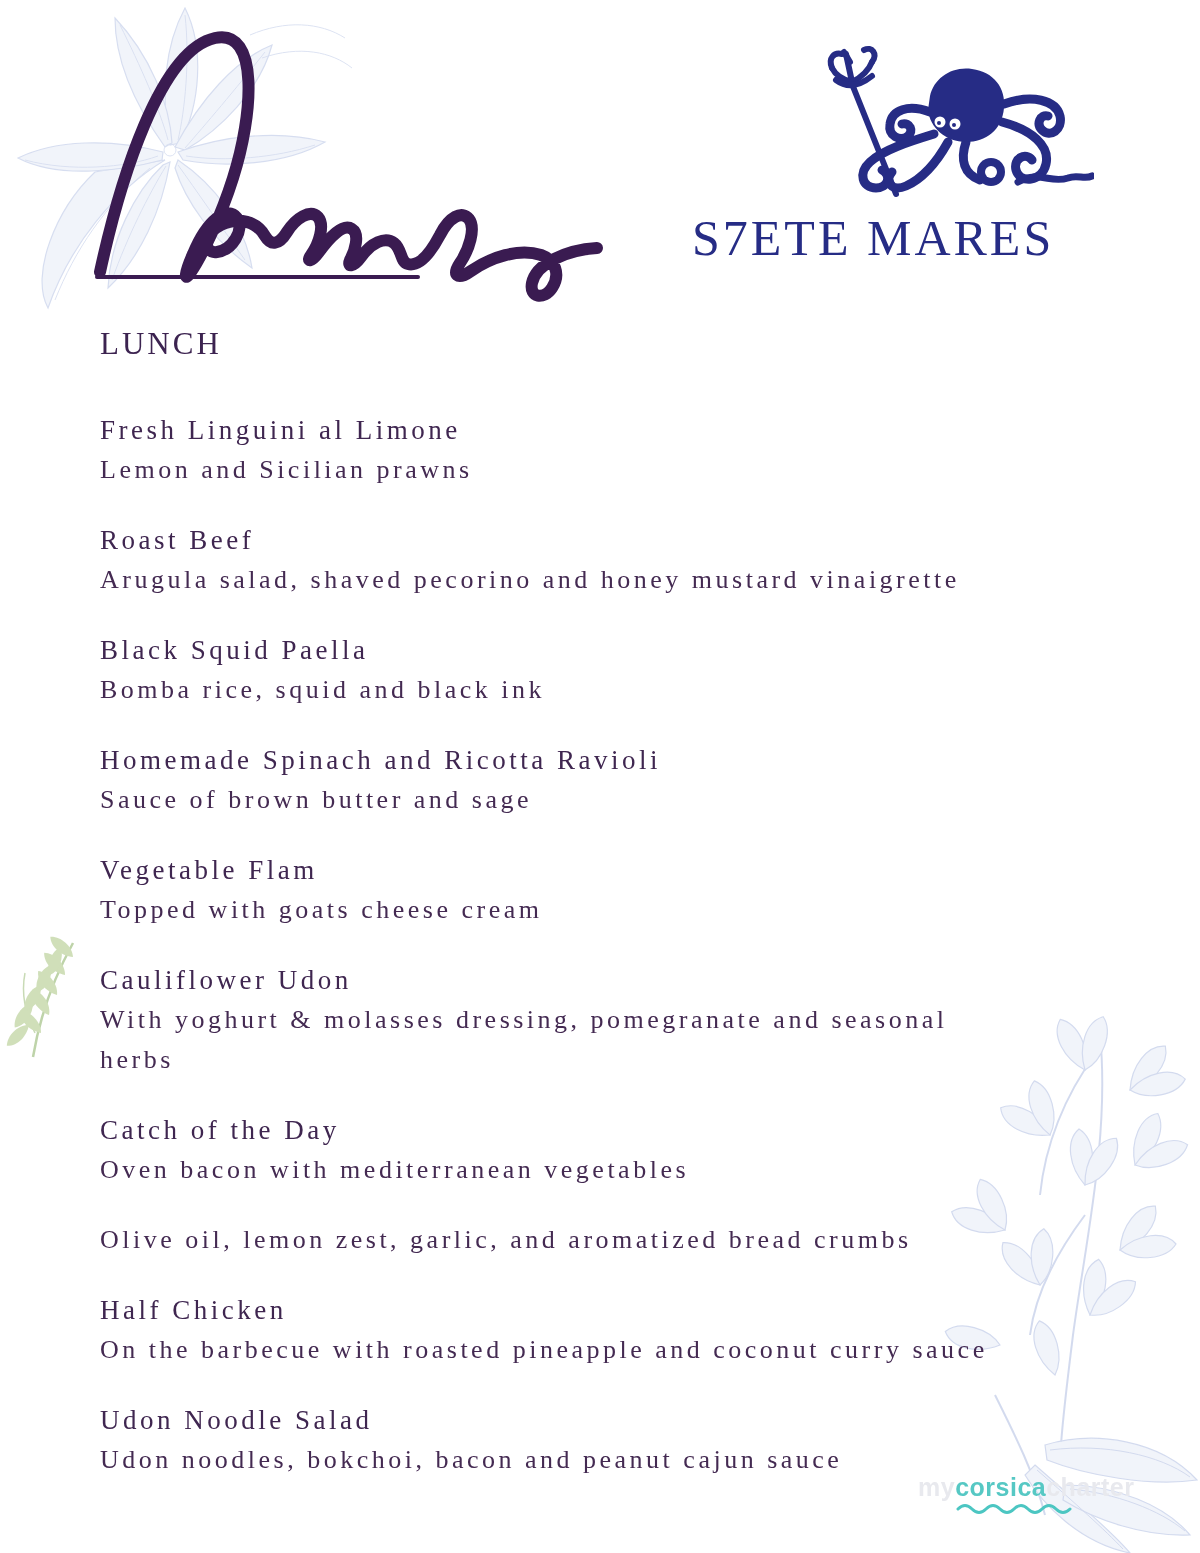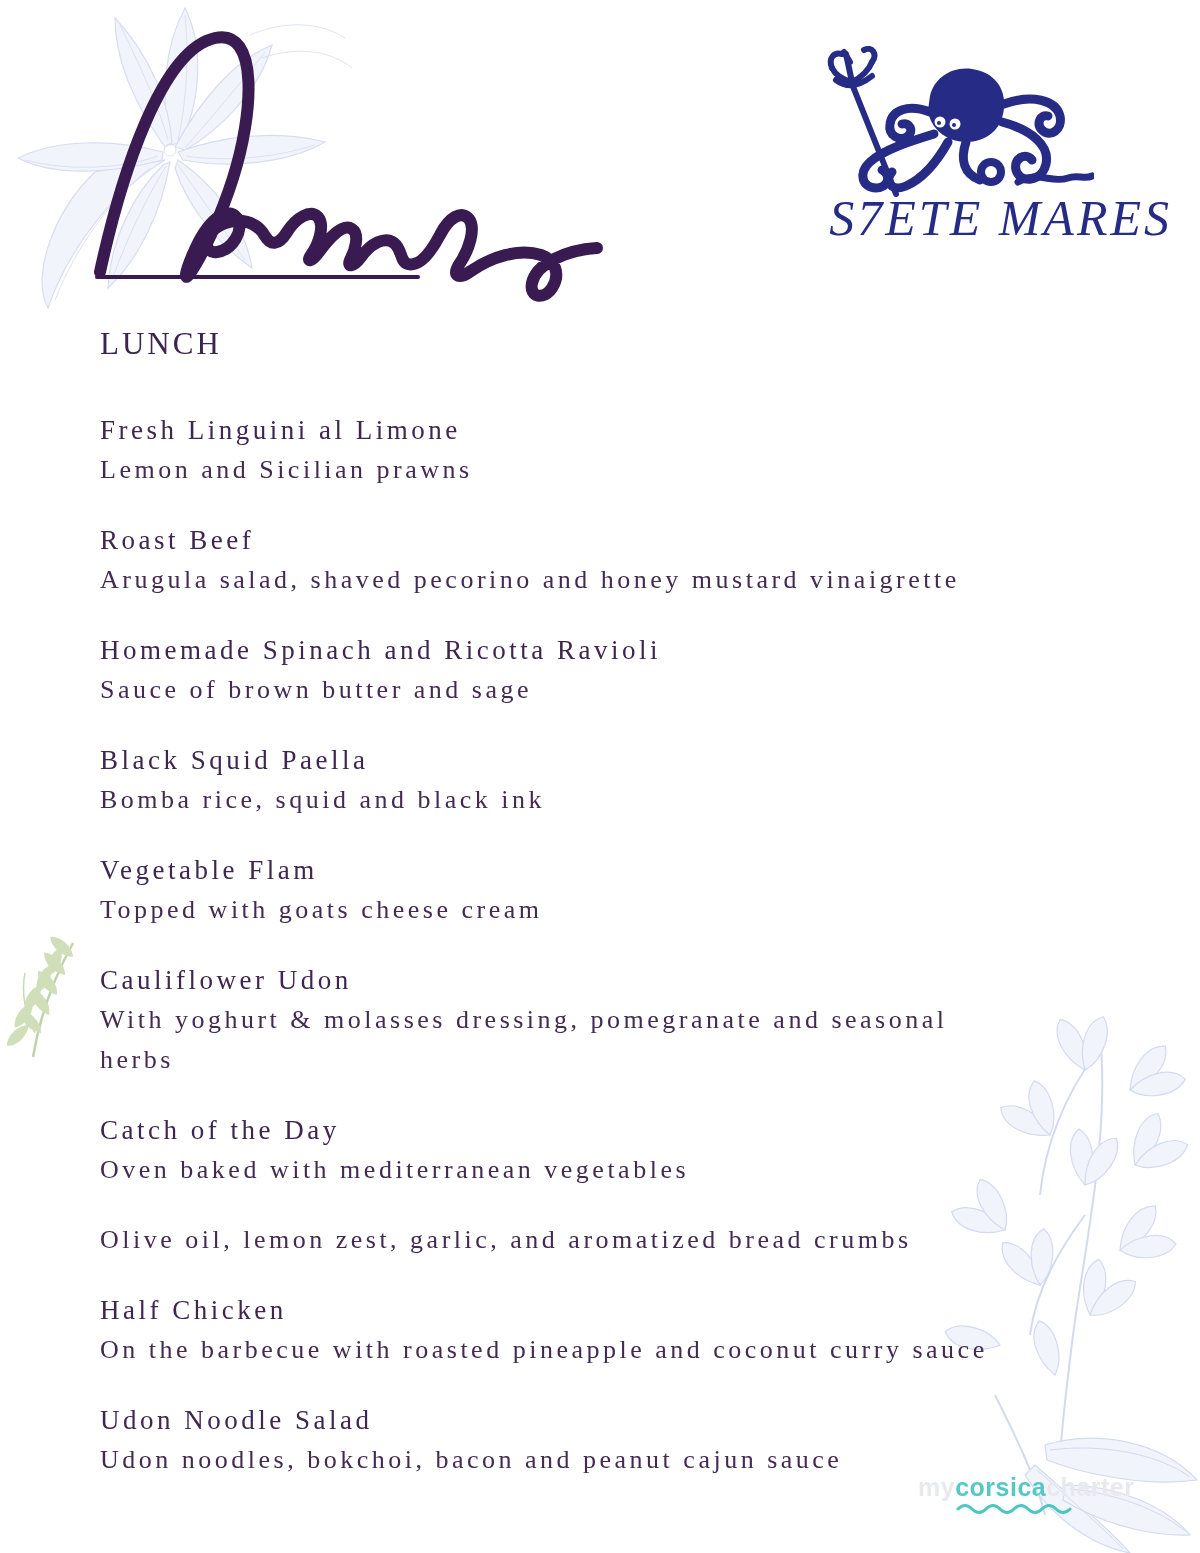--- a/index.html
+++ b/index.html
@@ -12,23 +12,23 @@
   .flower-tl{left:0;top:0;}
   .flower-br{left:935px;top:1015px;}
   .leaf-sprig{left:5px;top:933px;}
 
   
   .script-title{position:absolute;left:55px;top:10px;width:560px;height:300px;}
 
   
   .brand{position:absolute;left:692px;top:40px;width:480px;height:230px;}
   .octopus{position:absolute;left:96px;top:2px;width:306px;height:165px;}
-  .brand-name{position:absolute;left:0;top:148px;width:480px;text-align:right;
+  .brand-name{position:absolute;left:0;top:168px;width:480px;text-align:left;
       font-size:50px;line-height:60px;letter-spacing:3px;color:#262c85;
-      font-family:"Liberation Serif", serif;white-space:nowrap;font-style:italic;}
+      font-family:"Liberation Serif", serif;white-space:nowrap;}
 
   
   .menu-content{position:absolute;left:100px;top:323px;width:980px;color:#40264f;}
   .section-title{font-size:31px;line-height:42px;letter-spacing:3px;font-weight:normal;
       margin:0 0 45px 0;color:#3c2350;}
   .menu-item{margin:12px 0 30px 0;}
   .dish-name{font-size:27px;line-height:40px;letter-spacing:3.5px;color:#3f2650;}
   .dish-desc{font-size:26px;line-height:40px;letter-spacing:3.5px;color:#442a52;white-space:pre-line;}
 
   
@@ -210,43 +210,43 @@
     <div class="dish-name">Fresh Linguini al Limone</div>
     <div class="dish-desc">Lemon and Sicilian prawns</div>
   </div>
 
   <div class="menu-item">
     <div class="dish-name">Roast Beef</div>
     <div class="dish-desc">Arugula salad, shaved pecorino and honey mustard vinaigrette</div>
   </div>
 
   <div class="menu-item">
+    <div class="dish-name">Black Squid Paella</div>
+    <div class="dish-desc">Bomba rice, squid and black ink</div>
+  </div>
+
+  <div class="menu-item">
     <div class="dish-name">Homemade Spinach and Ricotta Ravioli</div>
     <div class="dish-desc">Sauce of brown butter and sage</div>
-  </div>
-
-  <div class="menu-item">
-    <div class="dish-name">Black Squid Paella</div>
-    <div class="dish-desc">Bomba rice, squid and black ink</div>
   </div>
 
   <div class="menu-item">
     <div class="dish-name">Vegetable Flam</div>
     <div class="dish-desc">Topped with goats cheese cream</div>
   </div>
 
   <div class="menu-item">
     <div class="dish-name">Cauliflower Udon</div>
     <div class="dish-desc">With yoghurt &amp; molasses dressing, pomegranate and seasonal
 herbs</div>
   </div>
 
   <div class="menu-item">
     <div class="dish-name">Catch of the Day</div>
-    <div class="dish-desc">Oven baked with mediterranean vegetables</div>
+    <div class="dish-desc">Oven bacon with mediterranean vegetables</div>
   </div>
 
   <div class="menu-item">
     <div class="dish-desc">Olive oil, lemon zest, garlic, and aromatized bread crumbs</div>
   </div>
 
   <div class="menu-item">
     <div class="dish-name">Half Chicken</div>
     <div class="dish-desc">On the barbecue with roasted pineapple and coconut curry sauce</div>
   </div>

